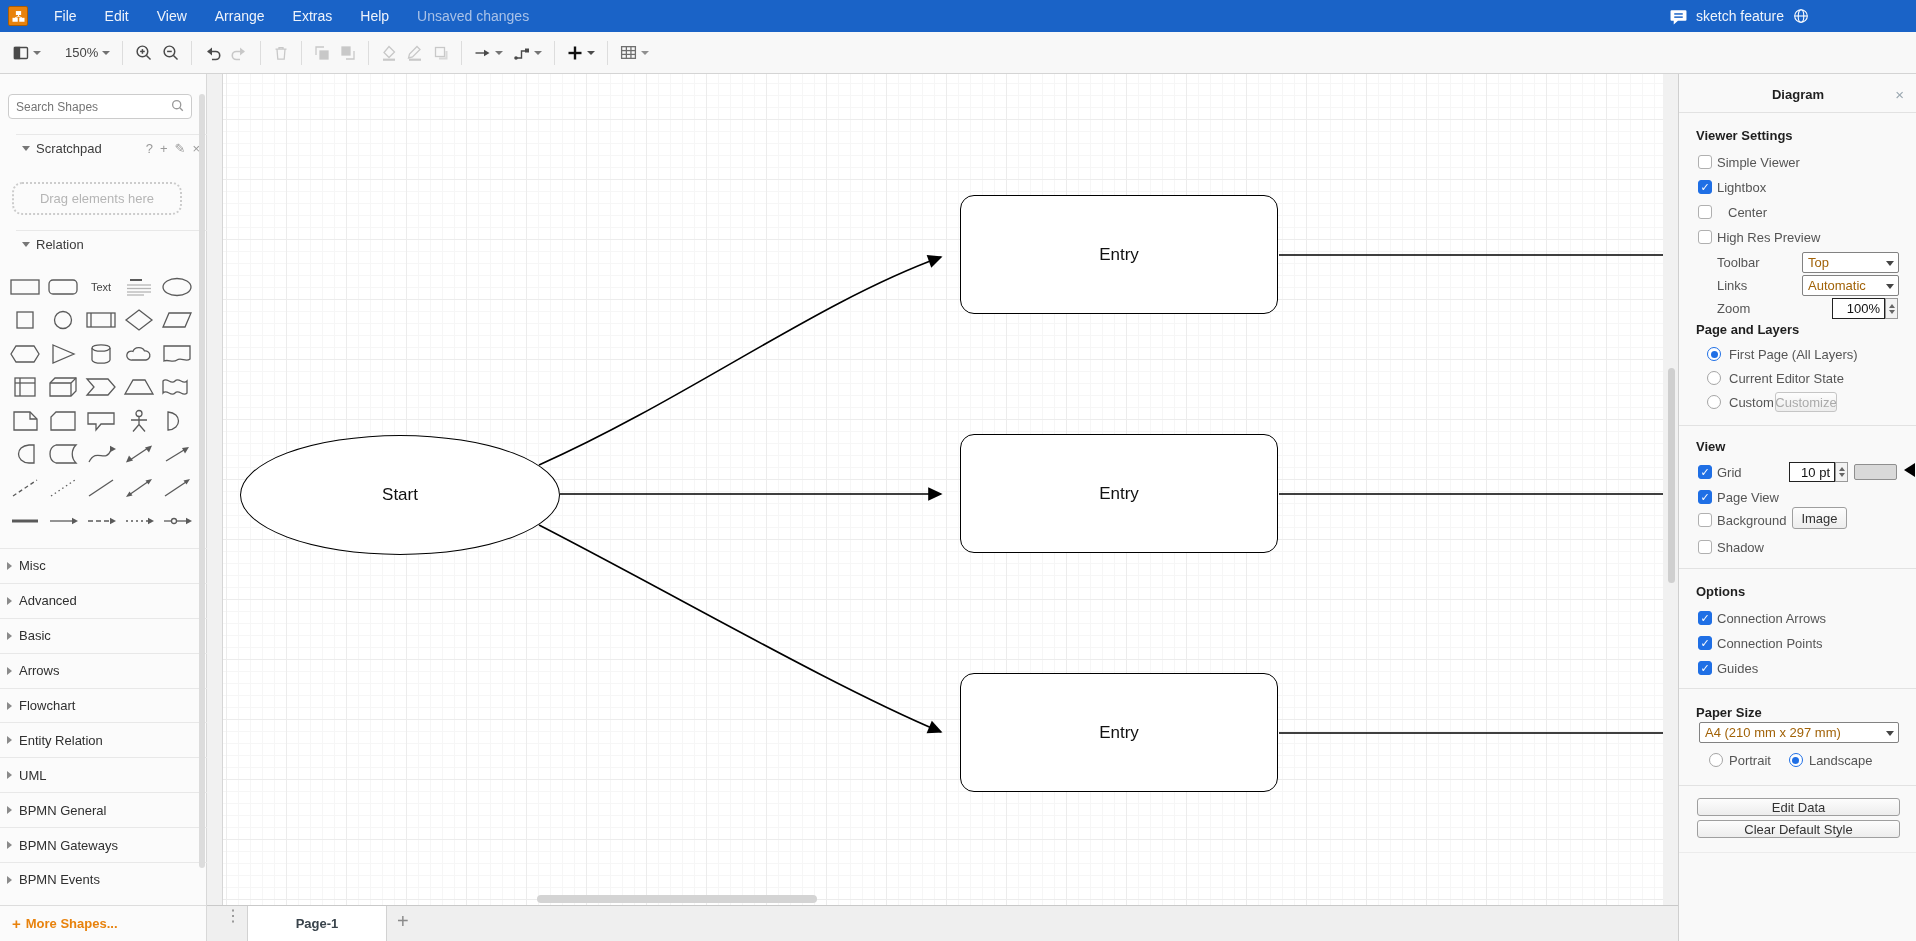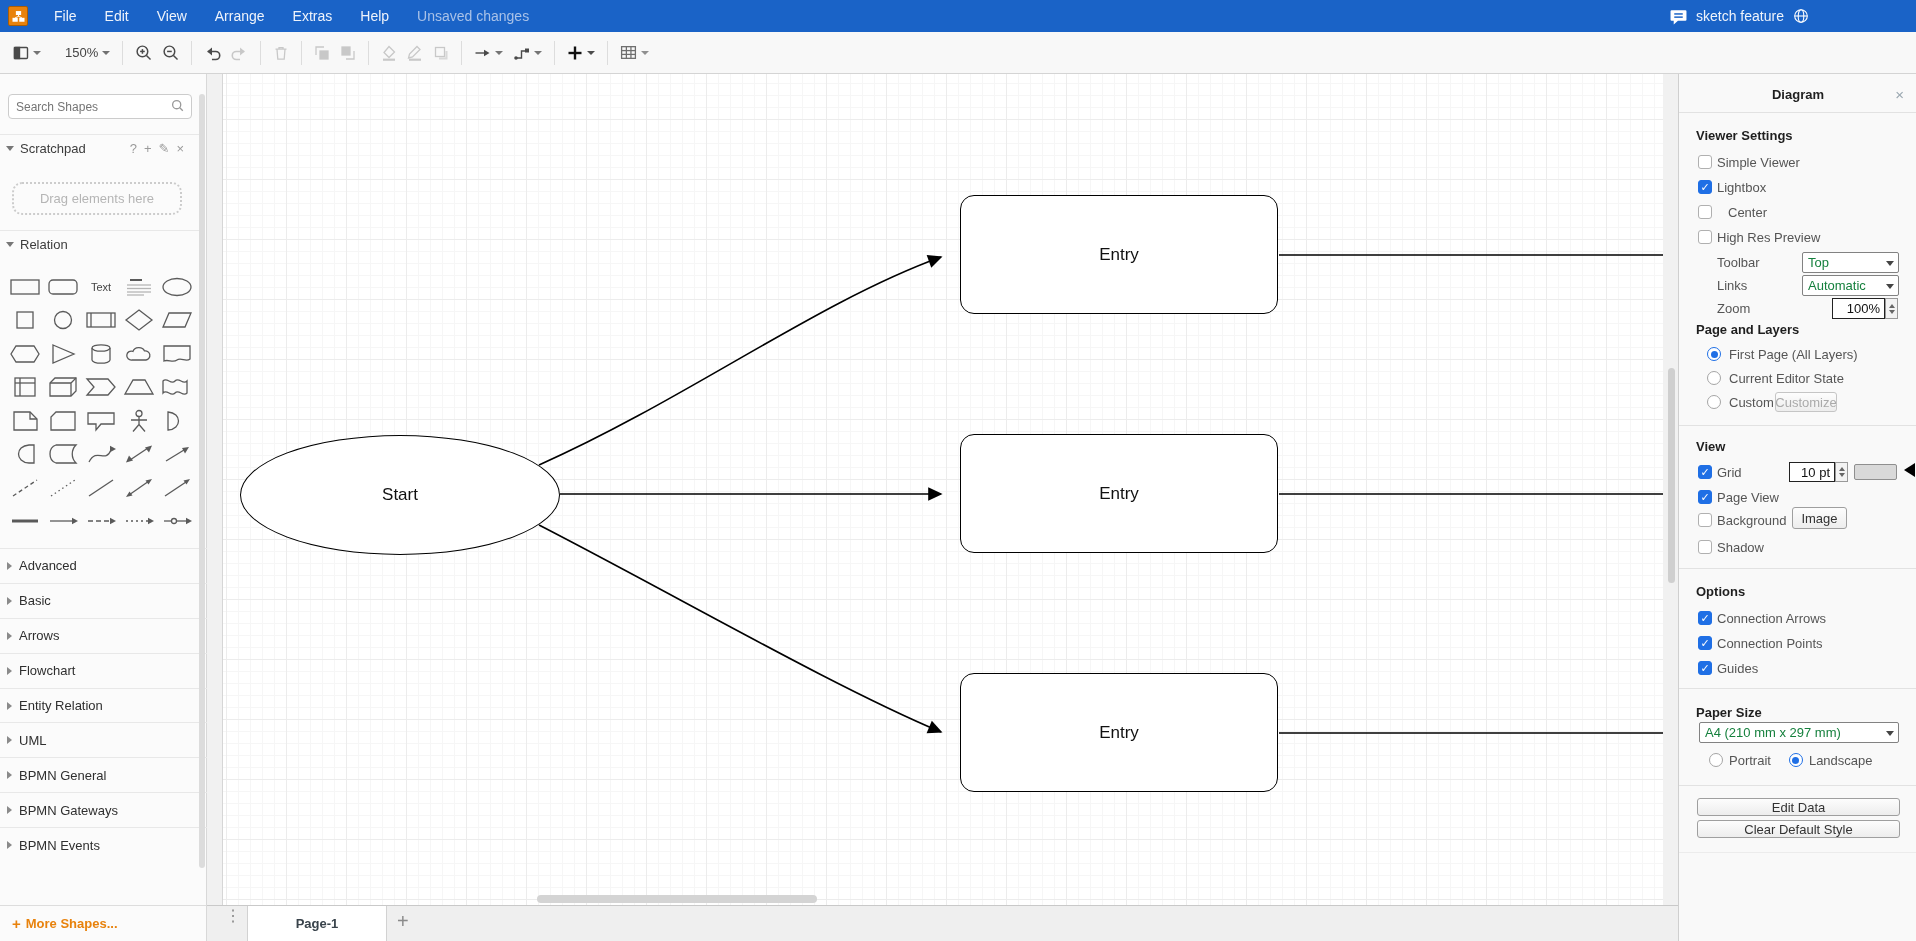--- a/index.html
+++ b/index.html
@@ -30,21 +30,21 @@
   .tb-win-icon { color:#555; display:flex; }
 
   
   .sidebar { position:absolute; left:0; top:74px; width:207px; height:831px; background:#fbfbfb;
              border-right:1px solid #d8d8d8; font-size:13px; color:#333; }
   .search-box { position:absolute; left:8px; top:20px; width:184px; height:25px; background:#fff;
                 border:1px solid #ccc; border-radius:4px; display:flex; align-items:center; padding:0 7px; }
   .search-box input { border:none; outline:none; flex:1; width:100%; font:12px "Liberation Sans",sans-serif;
                       color:#8b5cf6; background:transparent; }
   .search-icon { color:#999; flex:none; }
-  .side-head { position:absolute; left:0; width:200px; display:flex; align-items:center;
+  .side-head { position:absolute; left:16px; width:200px; display:flex; align-items:center;
                border-top:1px solid #e8e8e8; padding-left:6px; gap:6px; color:#3c3c3c; font-weight:500; }
   .car-down { width:0; height:0; border-left:4px solid transparent; border-right:4px solid transparent;
               border-top:5px solid #777; }
   .car-right { width:0; height:0; border-top:4px solid transparent; border-bottom:4px solid transparent;
                border-left:5px solid #8a8a8a; }
   .scratch-icons { margin-left:auto; margin-right:16px; display:flex; gap:7px; color:#9a9a9a; font-size:13px; font-weight:400; }
   .drag-area { position:absolute; left:12px; top:108px; width:170px; height:33px; border:2px dotted #ccc;
                border-radius:10px; color:#b5b5b5; display:flex; align-items:center; justify-content:center; font-size:13px; }
   .shapes-grid { position:absolute; left:6px; top:196px; width:194px; display:grid;
                  grid-template-columns:repeat(5,38px); grid-auto-rows:33.5px; align-items:center;
@@ -85,21 +85,21 @@
   .p-row { position:absolute; left:0; width:238px; height:20px; display:flex; align-items:center; }
   .p-title { font-weight:bold; color:#1f1f1f; }
   .p-hr { position:absolute; left:0; width:238px; height:1px; background:#e2e2e2; }
   .chk { width:14px; height:14px; border:1px solid #b0b0b0; border-radius:3px; background:#fff; flex:none; }
   .chk.on { background:#1f6fe5; border-color:#1f6fe5; color:#fff; text-align:center; line-height:13px; font-size:11px; }
   .radio { width:14px; height:14px; border-radius:50%; border:1px solid #a5a5a5; background:#fff; flex:none; position:relative; }
   .radio.on { border:1.5px solid #1f6fe5; }
   .radio.on::after { content:""; position:absolute; left:2.5px; top:2.5px; width:7px; height:7px;
                      border-radius:50%; background:#1f6fe5; }
   .sel { position:absolute; height:21px; background:#fff; border:1px solid #828282; border-radius:2px;
-         display:flex; align-items:center; padding:0 15px 0 5px; color:#15803d; font-size:13px; }
+         display:flex; align-items:center; padding:0 15px 0 5px; color:#a16207; font-size:13px; }
   .sel .sel-car { position:absolute; right:4px; top:8px; width:0; height:0; border-left:4px solid transparent;
                   border-right:4px solid transparent; border-top:5px solid #444; }
   .num-input { position:absolute; height:21px; background:#fff; border:1px solid #222; color:#111;
                font-size:13px; text-align:right; padding:2px 4px 0 0; }
   .spinner { position:absolute; width:13px; height:21px; border:1px solid #999; background:#f3f3f3;
              display:flex; flex-direction:column; align-items:center; justify-content:center; gap:2px; }
   .spin-up { width:0; height:0; border-left:3.5px solid transparent; border-right:3.5px solid transparent; border-bottom:4px solid #666; }
   .spin-dn { width:0; height:0; border-left:3.5px solid transparent; border-right:3.5px solid transparent; border-top:4px solid #666; }
   .p-btn { position:absolute; background:linear-gradient(#fdfdfd,#ededed); border:1px solid #9f9f9f;
            border-radius:3px; display:flex; align-items:center; justify-content:center; color:#333; font-size:13px; }
@@ -541,20 +541,24 @@
           <svg width="34" height="26" viewBox="0 0 34 26">
             <line x1="4" y1="13" x2="26" y2="13"></line>
             <circle cx="14" cy="13" r="2.5" fill="#fff"></circle>
             <polygon points="26,9.8 32,13 26,16.2" fill="#5a5a5a" stroke="none"></polygon>
           </svg>
         </div>
       </div>
     <div class="sections" id="side-sections">
         <div class="side-section">
           <span class="car-right"></span>
+          <span>Misc</span>
+        </div>
+        <div class="side-section">
+          <span class="car-right"></span>
           <span>Advanced</span>
         </div>
         <div class="side-section">
           <span class="car-right"></span>
           <span>Basic</span>
         </div>
         <div class="side-section">
           <span class="car-right"></span>
           <span>Arrows</span>
         </div>

